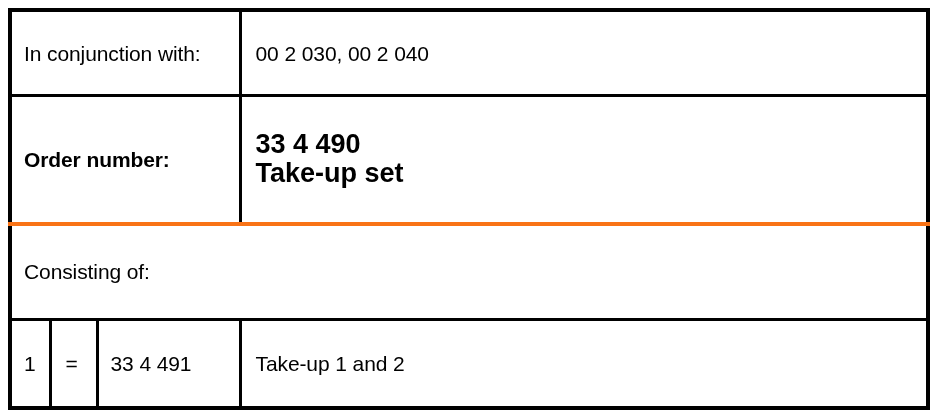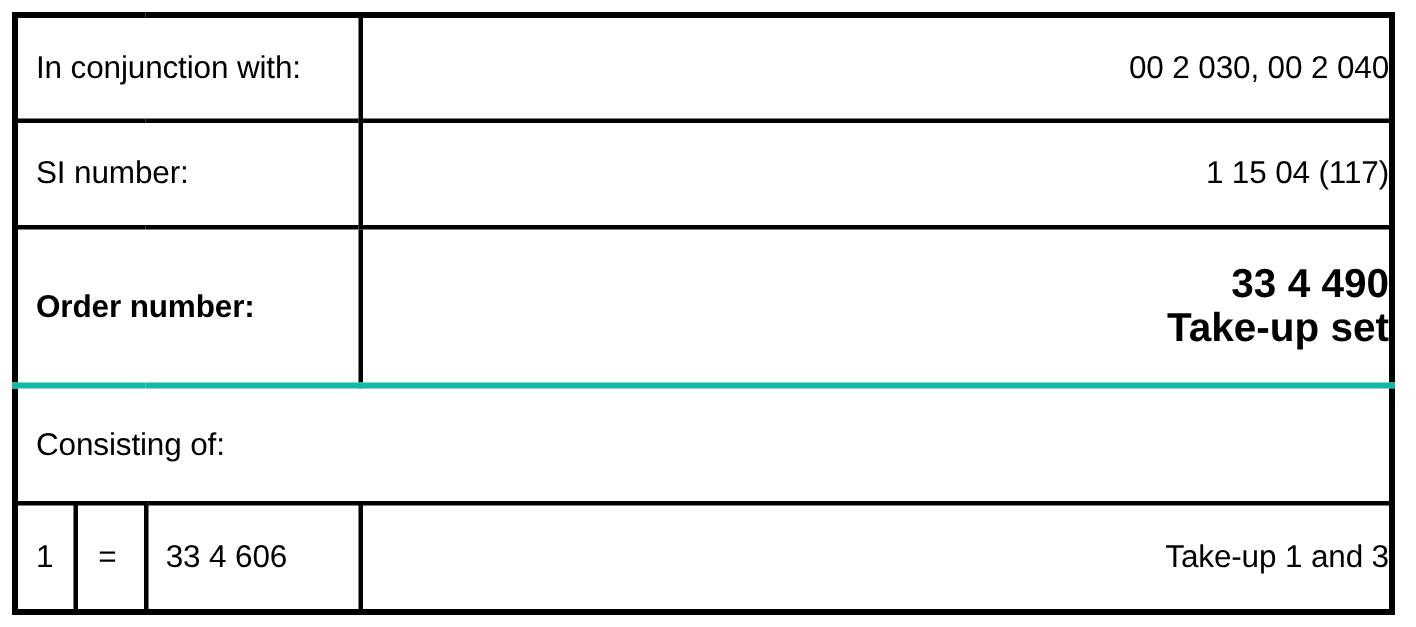--- a/index.html
+++ b/index.html
@@ -48,21 +48,21 @@
     vertical-align: middle;
     background: #ffffff;
   }
 
   
   tr.sep-thin > td {
     border-top: 3px solid #000000;
   }
   
   tr.sep-thick > td {
-    border-top: 4px solid #14b8a6;
+    border-top: 4px solid #f97316;
   }
 
   
   td.label-cell {
     border-right: 3px solid #000000;
   }
   td.qty-cell,
   td.eq-cell,
   td.part-cell {
     border-right: 3px solid #000000;
@@ -74,21 +74,21 @@
     line-height: 27px;
     letter-spacing: -0.1px;
     white-space: pre-line;
   }
   .col-value   { width: auto;  }
   .col-qty     { width: 40px;  }
   .col-eq      { width: 47px;  }
   .col-part    { width: 143px; }
 
   td.label-cell   { padding: 0 0 0 12px; }
-  td.value-cell   { padding: 0 0 0 14px; text-align: right; }
+  td.value-cell   { padding: 0 0 0 14px; }
   td.full-cell    { padding: 0 0 0 12px; }
   td.qty-cell     { padding: 0 0 0 12px; }
   td.eq-cell      { padding: 0 0 0 14px; }
   td.part-cell    { padding: 0 0 0 12px; }
 
   
   .r-conj   { height: 52px; }
   .r-note   { height: 53px; }
   .r-series { height: 54px; }
   .r-si     { height: 53px; }
@@ -121,28 +121,20 @@
       <td class="label-cell" colspan="3">
         <span class="cell-text">In conjunction with:</span>
       </td>
       <td class="value-cell">
         <span class="cell-text">00 2 030, 00 2 040</span>
       </td>
     </tr>
 
 
 
-    <tr class="r-si sep-thin">
-      <td class="label-cell" colspan="3">
-        <span class="cell-text">SI number:</span>
-      </td>
-      <td class="value-cell">
-        <span class="cell-text">1 15 04 (117)</span>
-      </td>
-    </tr>
 
     <tr class="r-order sep-thin">
       <td class="label-cell" colspan="3">
         <span class="cell-text">Order number:</span>
       </td>
       <td class="value-cell order-value">
         <span class="order-lines">33 4 490</span>
         <span class="order-lines">Take-up set</span>
       </td>
     </tr>
@@ -154,23 +146,23 @@
     </tr>
 
     <tr class="r-item sep-thin">
       <td class="qty-cell">
         <span class="cell-text">1</span>
       </td>
       <td class="eq-cell">
         <span class="cell-text">=</span>
       </td>
       <td class="part-cell">
-        <span class="cell-text">33 4 606</span>
+        <span class="cell-text">33 4 491</span>
       </td>
       <td class="value-cell">
-        <span class="cell-text">Take-up 1 and 3</span>
+        <span class="cell-text">Take-up 1 and 2</span>
       </td>
     </tr>
 
   </tbody>
     </table>
 
 </div>
 
 </body></html>

